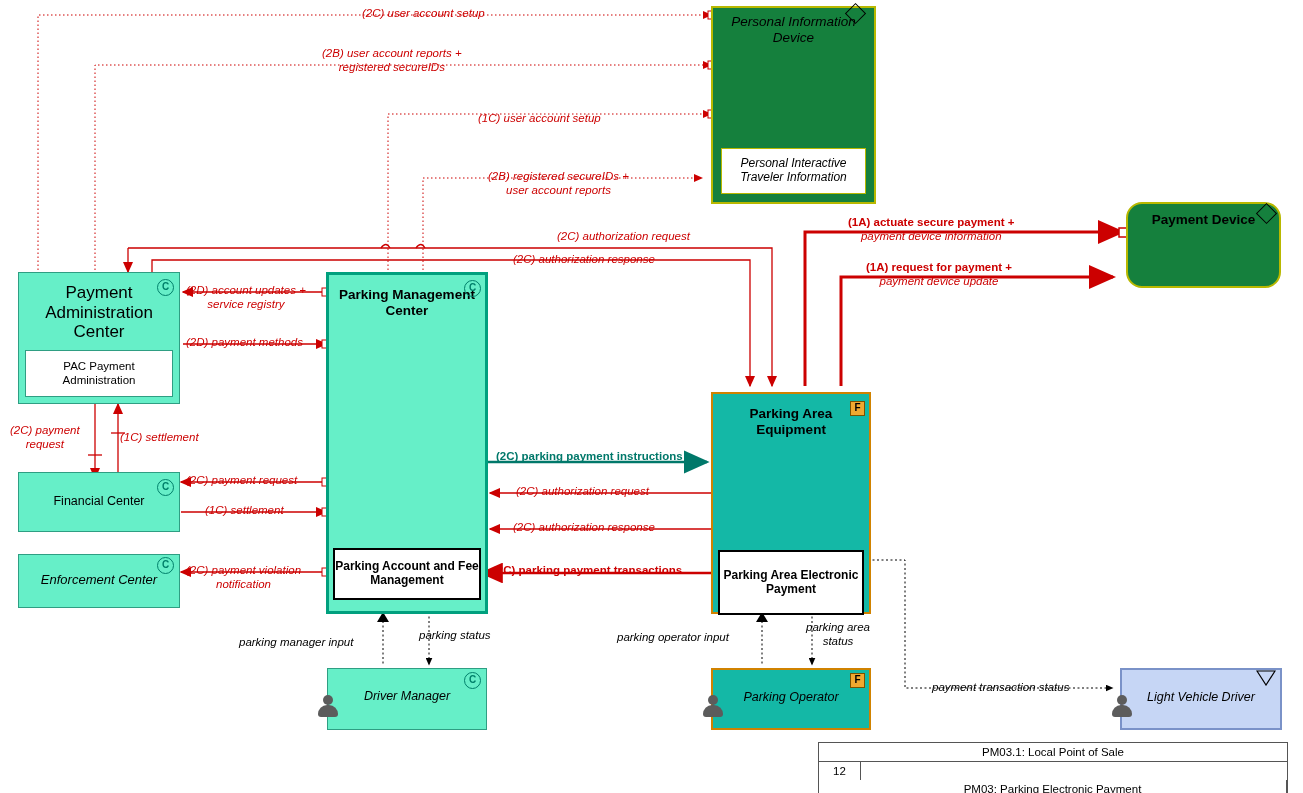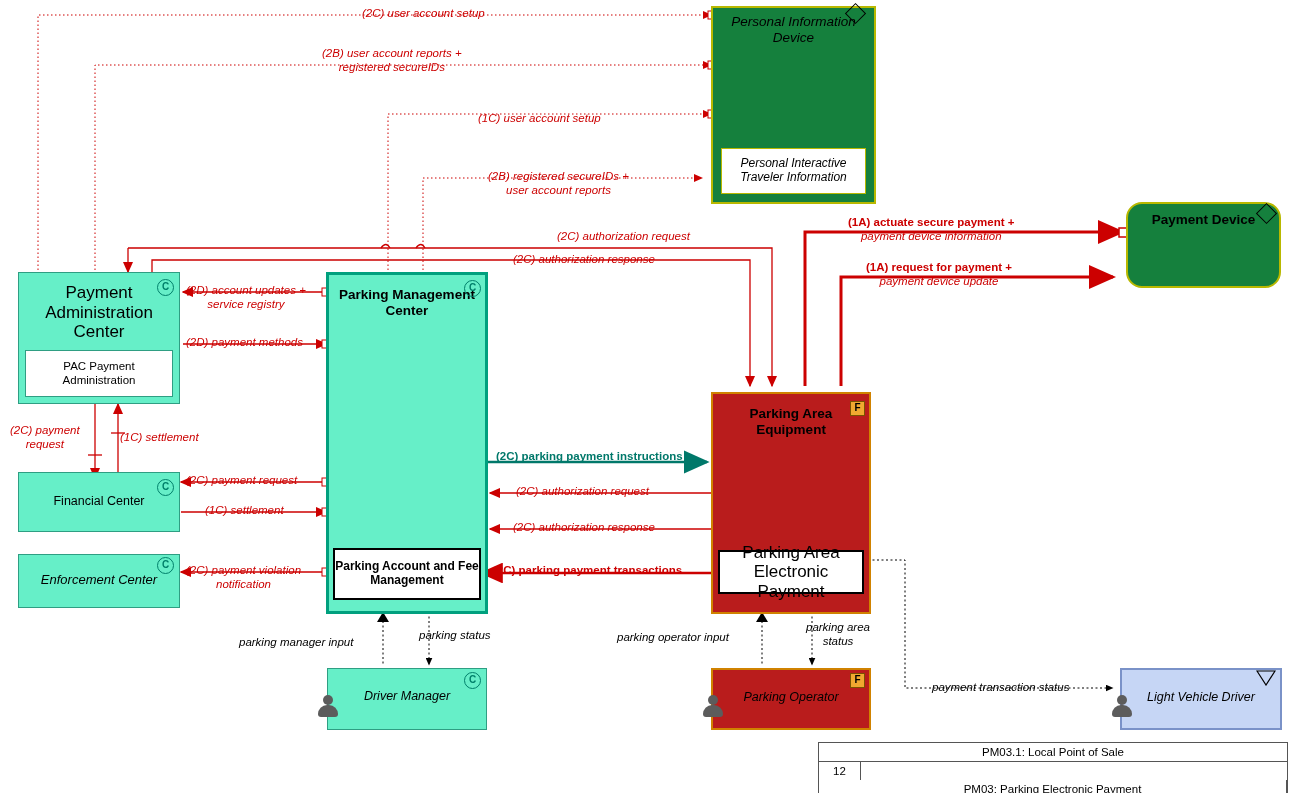--- a/index.html
+++ b/index.html
@@ -39,21 +39,21 @@
   }
   .teal-strong {
     background: #66efc8;
     border: 3px solid #00a07e;
   }
   .yellow {
     background: #15803d;
     border: 2px solid #b8b800;
   }
   .orange {
-    background: #b91c1c;
+    background: #14b8a6;
     border: 2px solid #d08200;
   }
   .blue {
     background: #c6d6f5;
     border: 2px solid #7a92c8;
   }
   .inner {
     position: absolute;
     background: #ffffff;
     box-sizing: border-box;
@@ -293,21 +293,21 @@
   <div class="inner bold" style="left:333px; top:548px; width:148px; height:52px; font-size:12px; font-weight:bold;">
     <span>Parking Account and Fee Management</span>
   </div>
 
   <div class="node orange" style="left:711px; top:392px; width:160px; height:222px;">
     <div class="title" style="margin-top:12px; font-size:13.5px; font-weight:bold; color:#000;">
       <span>Parking Area Equipment</span>
     </div>
   </div>
   <div class="badge sq" style="left:850px; top:401px;"><span>F</span></div>
-  <div class="inner bold" style="left:718px; top:550px; width:146px; height:44px; font-size:17px; font-weight:normal;">
+  <div class="inner bold" style="left:718px; top:550px; width:146px; height:65px; font-size:12px; font-weight:bold;">
     <span>Parking Area Electronic Payment</span>
   </div>
 
   <div class="node teal" style="left:18px; top:472px; width:162px; height:60px;">
     <div class="title" style="margin-top:21px; font-size:12.5px; color:#000;">
       <span>Financial Center</span>
     </div>
   </div>
   <div class="badge" style="left:157px; top:479px;"><span>C</span></div>
 

